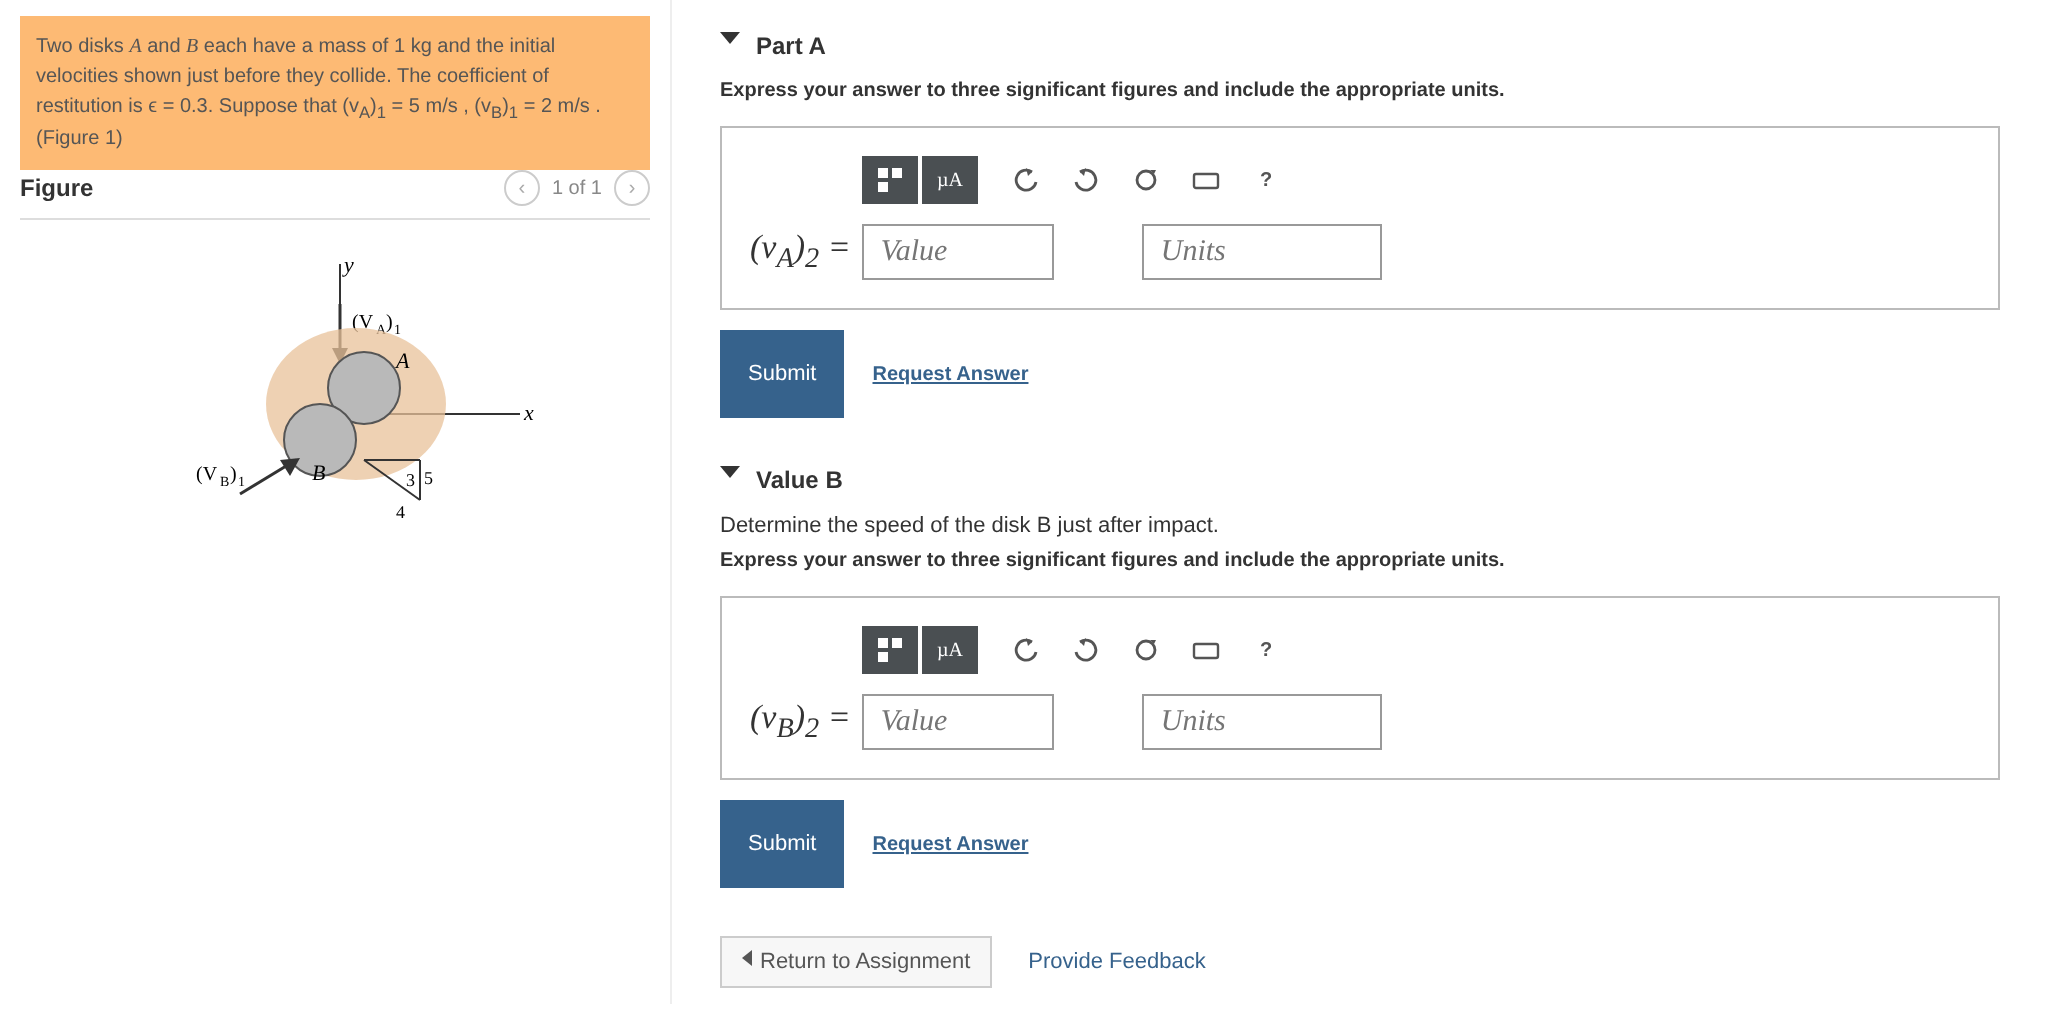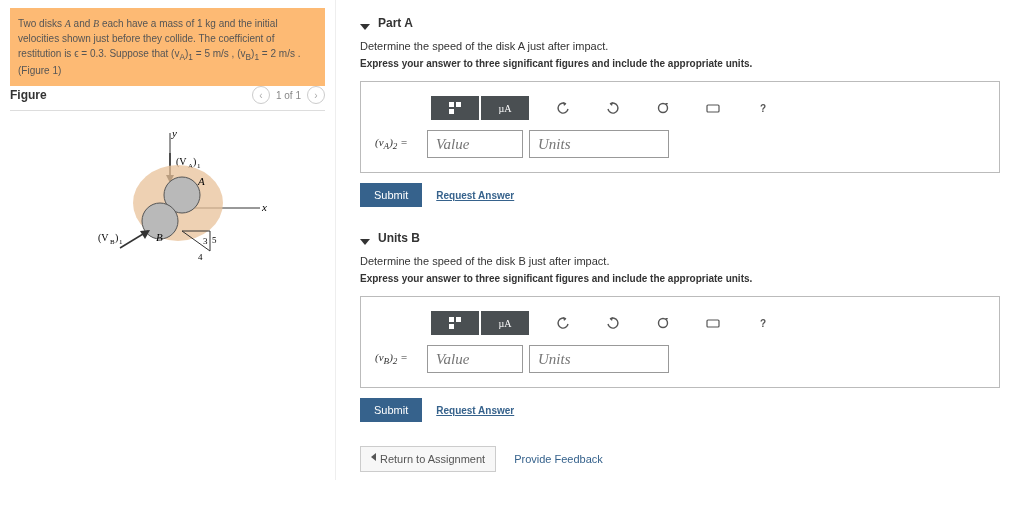--- a/index.html
+++ b/index.html
@@ -7,36 +7,36 @@
 .container { display: flex; }
 .left-col { width: 335px; padding: 8px 10px; }
 .right-col { flex: 1; padding: 8px 24px; border-left: 1px solid #eee; }
 .problem-box { background: #fdba74; padding: 8px; font-size: 10px; color: #555; line-height: 1.5; }
 .problem-box .math { font-style: italic; font-family: 'Times New Roman', serif; }
 .figure-header { display: flex; justify-content: space-between; align-items: center; padding-bottom: 6px; border-bottom: 1px solid #ddd; }
 .figure-title { font-weight: bold; font-size: 12px; }
 .figure-nav { display: flex; align-items: center; gap: 6px; color: #888; font-size: 10px; }
 .nav-btn { width: 18px; height: 18px; border: 1px solid #ccc; border-radius: 50%; display: inline-flex; align-items: center; justify-content: center; background: #fff; cursor: pointer; color: #aaa; }
 .figure-area { padding: 12px 50px; }
-.part-header { display: flex; align-items: flex-end; gap: 8px; font-weight: bold; font-size: 12px; margin: 8px 0 10px; }
+.part-header { display: flex; align-items: flex-start; gap: 8px; font-weight: bold; font-size: 12px; margin: 8px 0 10px; }
 .caret { display: inline-block; width: 0; height: 0; border-left: 5px solid transparent; border-right: 5px solid transparent; border-top: 6px solid #333; }
 .prompt { font-size: 11px; margin-bottom: 6px; }
 .instruct { font-size: 10px; font-weight: bold; margin-bottom: 12px; }
 .answer-box { border: 1px solid #bbb; padding: 14px; background: #fff; }
 .toolbar { display: flex; gap: 2px; align-items: center; margin-left: 56px; margin-bottom: 10px; }
-.tb-btn { width: 48px; height: 24px; display: inline-flex; align-items: center; justify-content: center; background: #4a4f52; color: #fff; font-size: 10px; position: relative; }
+.tb-btn { width: 28px; height: 24px; display: inline-flex; align-items: center; justify-content: center; background: #4a4f52; color: #fff; font-size: 10px; position: relative; }
 .tb-btn.light { background: #fff; color: #555; }
 .tb-btn svg { width: 14px; height: 14px; }
 .input-row { display: flex; align-items: center; gap: 6px; }
-.eq-label { font-family: 'Times New Roman', serif; font-style: italic; font-size: 11px; min-width: 46px; }
+.eq-label { font-family: 'Times New Roman', serif; font-style: italic; font-size: 17px; min-width: 46px; }
 .val-input, .unit-input { height: 28px; border: 1px solid #999; padding: 0 8px; font-style: italic; font-family: 'Times New Roman', serif; font-size: 15px; color: #aaa; }
 .val-input { width: 96px; }
-.unit-input { width: 140px; }
+.unit-input { width: 120px; margin-left: 38px; }
 .submit-row { display: flex; align-items: center; gap: 14px; margin-top: 10px; }
-.submit-btn { background: #36628c; color: #fff; padding: 6px 14px; border: none; font-size: 11px; cursor: pointer; }
+.submit-btn { background: #36628c; color: #fff; padding: 16px 14px; border: none; font-size: 11px; cursor: pointer; }
 .req-link { color: #36628c; text-decoration: underline; font-size: 10px; font-weight: bold; cursor: pointer; }
 .part-section { margin-bottom: 24px; }
 .bottom-row { display: flex; align-items: center; gap: 18px; margin-top: 16px; }
 .return-btn { border: 1px solid #ccc; padding: 6px 10px; font-size: 11px; color: #555; background: #f7f7f7; cursor: pointer; display: inline-flex; gap: 4px; }
 .feedback-link { color: #36628c; font-size: 11px; cursor: pointer; }
 .chev-left { display: inline-block; width: 0; height: 0; border-top: 4px solid transparent; border-bottom: 4px solid transparent; border-right: 5px solid #555; }
 </style>
 </head>
 <body>
 
@@ -85,21 +85,20 @@
       </svg>
     </div>
   </div>
 
   <div class="right-col" id="right-col">
       <div class="part-section">
     <div class="part-header">
       <span class="caret"></span>
       <span>Part A</span>
     </div>
-    <div class="prompt">Determine the speed of the disk <span class="math">A</span> just after impact.</div>
     <div class="instruct">Express your answer to three significant figures and include the appropriate units.</div>
     <div class="answer-box">
       <div class="toolbar">
     <span class="tb-btn">
               <svg viewBox="0 0 14 14">
                 <rect x="1" y="1" width="5" height="5" fill="#fff"></rect>
                 <rect x="8" y="1" width="5" height="5" fill="#fff"></rect>
                 <rect x="1" y="8" width="5" height="5" fill="#fff"></rect>
               </svg>
             </span>
@@ -139,21 +138,21 @@
       </div>
     </div>
     <div class="submit-row">
       <button class="submit-btn">Submit</button>
       <a class="req-link">Request Answer</a>
     </div>
   </div>
       <div class="part-section">
     <div class="part-header">
       <span class="caret"></span>
-      <span>Units B</span>
+      <span>Value B</span>
     </div>
     <div class="prompt">Determine the speed of the disk <span class="math">B</span> just after impact.</div>
     <div class="instruct">Express your answer to three significant figures and include the appropriate units.</div>
     <div class="answer-box">
       <div class="toolbar">
     <span class="tb-btn">
               <svg viewBox="0 0 14 14">
                 <rect x="1" y="1" width="5" height="5" fill="#fff"></rect>
                 <rect x="8" y="1" width="5" height="5" fill="#fff"></rect>
                 <rect x="1" y="8" width="5" height="5" fill="#fff"></rect>

